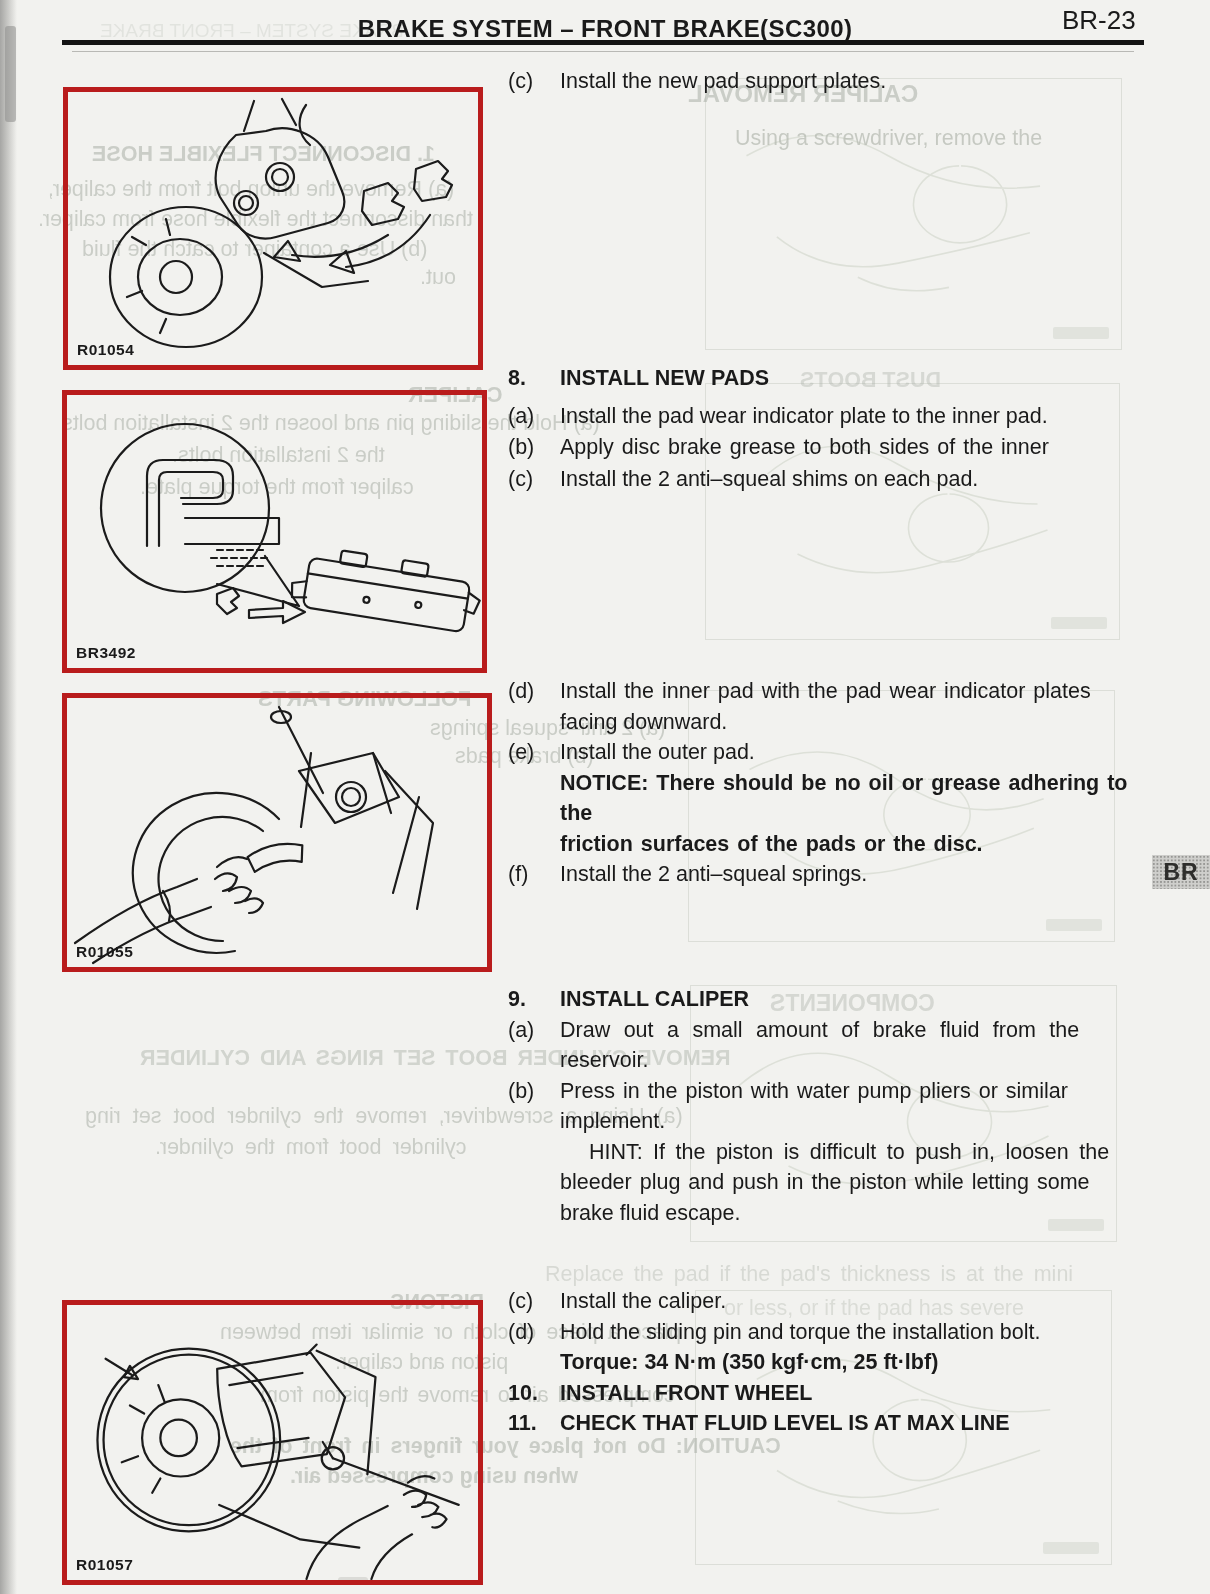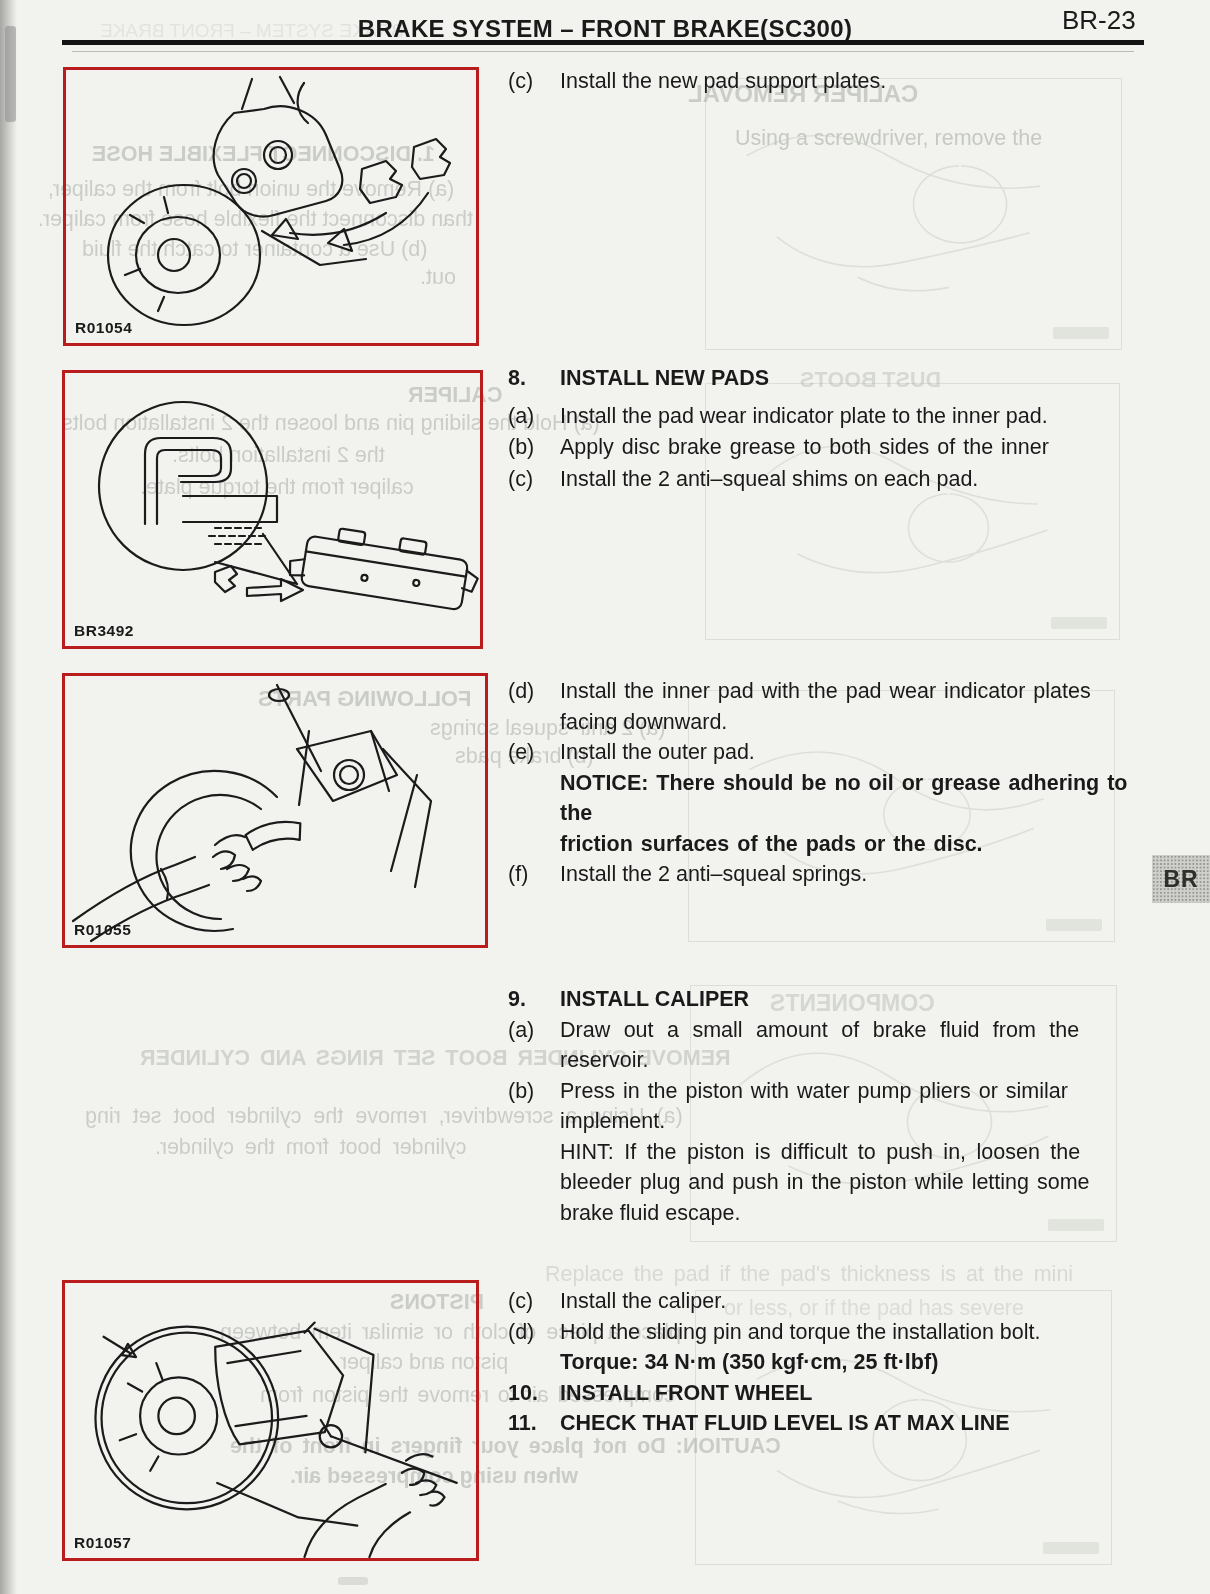--- a/index.html
+++ b/index.html
@@ -11,45 +11,45 @@
     background:linear-gradient(90deg,#a6a6a4 0%,#c8c8c5 45%,rgba(242,242,239,0) 100%); }
   .binding-dark { position:absolute; left:5px; top:26px; width:11px; height:96px;
     background:#8d8d8b; opacity:.55; border-radius:3px; z-index:2; }
 
   .hdr-title { position:absolute; top:15px; left:0; width:100%; text-align:center;
     font-size:24px; font-weight:bold; letter-spacing:.4px; z-index:5; }
   .hdr-page { position:absolute; top:5px; left:1062px; font-size:26px; font-weight:normal; z-index:5; }
   .rule1 { position:absolute; top:40px; left:62px; width:1082px; height:5px; background:#141414; z-index:5; }
   .rule2 { position:absolute; top:51px; left:72px; width:1062px; height:1px; background:#b9b9b5; z-index:4; }
 
-  .figbox { position:absolute; border:3px solid #b91c1c; background:transparent; z-index:3; }
+  .figbox { position:absolute; border:5px solid #b91c1c; background:transparent; z-index:3;margin-top:20px; }
   .figsvg { position:absolute; left:0; top:0; width:100%; height:100%; }
   .figsvg path, .figsvg circle, .figsvg ellipse, .figsvg rect
     { stroke:#1b1b1b; fill:none; stroke-width:2.2; stroke-linecap:round; stroke-linejoin:round; }
   .figlabel { position:absolute; left:9px; bottom:6px; font-size:15.5px; font-weight:bold; letter-spacing:.5px; }
 
   .txt { position:absolute; left:508px; width:630px; font-size:21.5px; line-height:30.5px; z-index:4; }
   .ln { display:flex; }
   .mk { flex:0 0 52px; }
   .tx { flex:1; }
   .b  { font-weight:bold; }
-  .w1 { word-spacing:2px; } .w2 { word-spacing:4.5px; } .w3 { word-spacing:7.5px; }
+  .w1 { word-spacing:2px; } .w2 { word-spacing:4.5px;text-align:center; } .w3 { word-spacing:7.5px; }
   .gap6 { height:6px; }
 
   .gh { position:absolute; white-space:nowrap; font-size:21.5px; color:#aab0a7; opacity:.55; z-index:2; }
   .ghb { font-weight:bold; }
   .ghm { transform:scaleX(-1); }
   .ghn { color:#b4b9b0; opacity:.7; }
 
   .gbx { position:absolute; border:1.5px solid #dcded8; z-index:1; }
   .gsq { position:absolute; left:0; top:0; width:100%; height:100%; }
   .gsq path { stroke:#dde0d8; fill:none; stroke-width:1.6; }
   .gsm { position:absolute; right:12px; bottom:10px; width:56px; height:12px; background:#e1e3dd; border-radius:2px; }
 
-  .brtab { position:absolute; left:1152px; top:855px; width:58px; height:48px; z-index:5;
+  .brtab { position:absolute; left:1152px; top:855px; width:58px; height:34px; z-index:5;
     background-color:#cfcfcc;
     background-image:radial-gradient(#979794 0.9px, transparent 1.15px);
     background-size:3.6px 3.6px;
     display:flex; align-items:center; justify-content:center;
     font-size:23px; font-weight:bold; color:#2e2e2c; letter-spacing:1px; }
 
   .smudge { position:absolute; left:338px; top:1577px; width:30px; height:8px;
     background:#d5d5d1; border-radius:3px; opacity:.8; z-index:2; }
 </style>
 </head>

